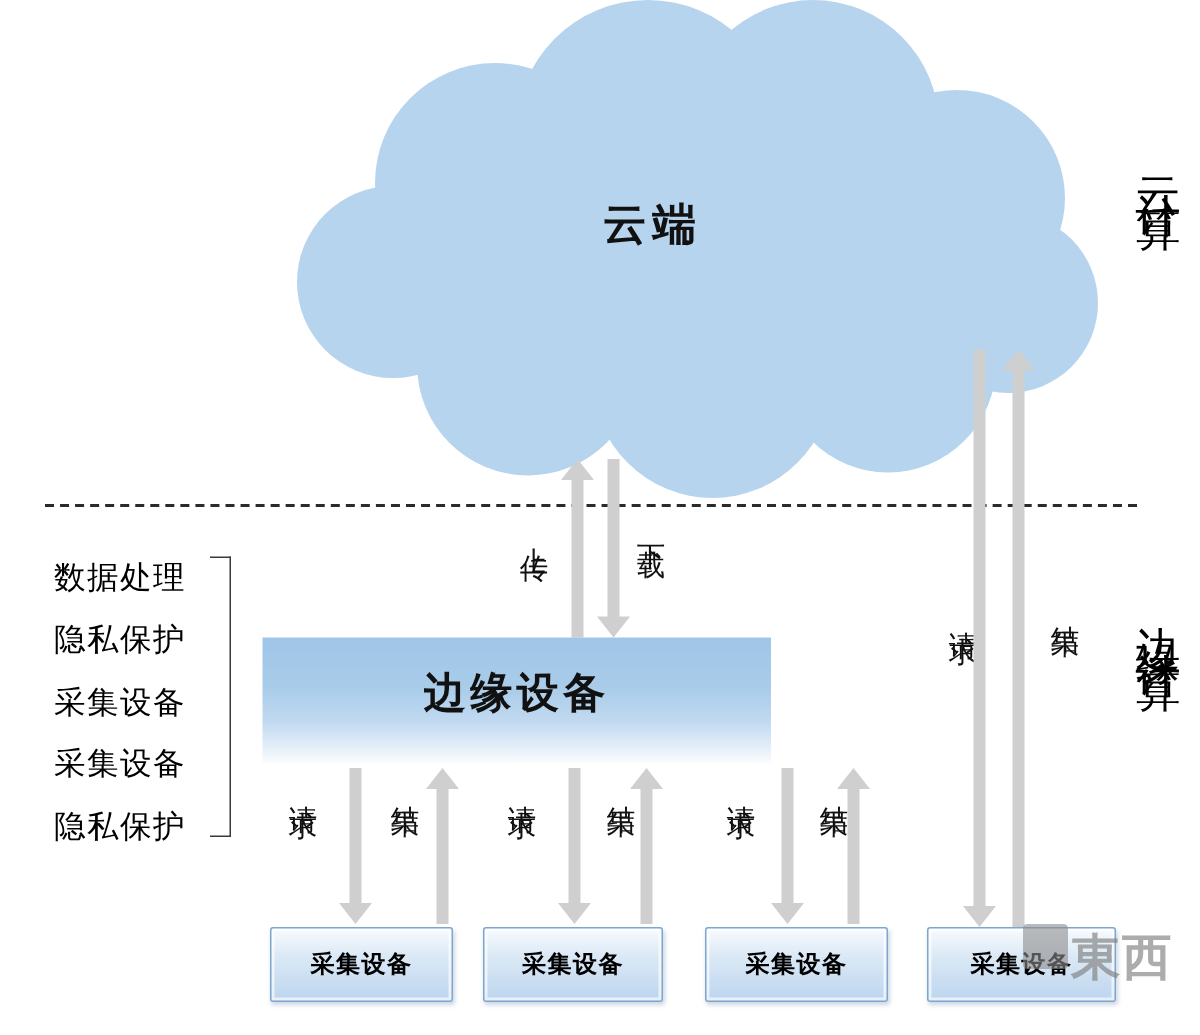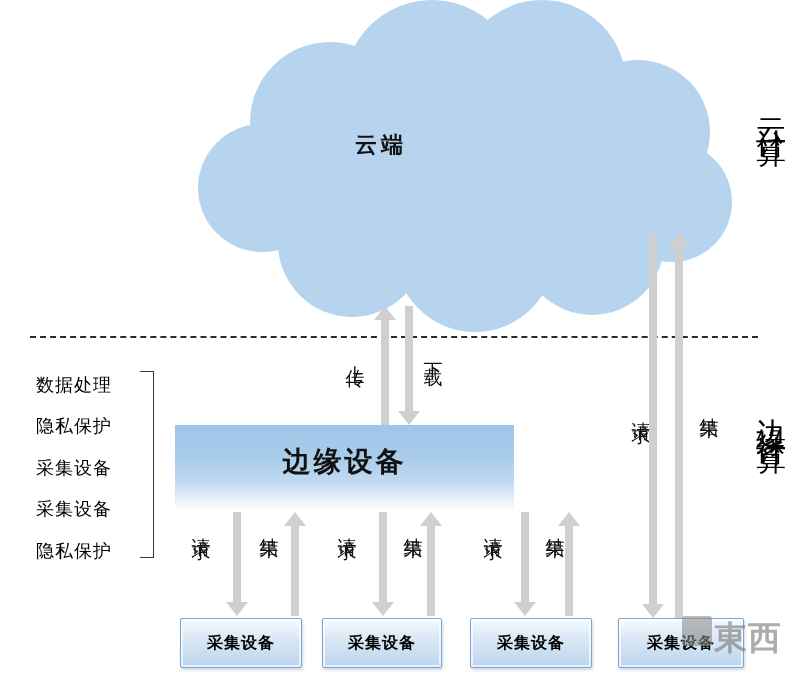--- a/index.html
+++ b/index.html
@@ -1,21 +1,21 @@
 <!DOCTYPE html>
 <html><head>
 <meta charset="utf-8">
 <style>
   html,body{margin:0;padding:0;background:#ffffff;font-family:"Liberation Sans","DejaVu Sans",sans-serif;}
   #canvas{position:relative;width:800px;height:690px;background:#ffffff;overflow:hidden;}
 
   
   #cloud-svg{position:absolute;left:180px;top:0;width:560px;height:338px;}
-  .cloud-label{position:absolute;left:355px;top:130px;width:160px;
-    font-size:22px;font-weight:600;color:#111;letter-spacing:4px;}
+  .cloud-label{position:absolute;left:355px;top:130px;width:160px;text-align:center;
+    font-size:29px;font-weight:600;color:#111;letter-spacing:4px;}
 
   
   .side-label{position:absolute;left:750px;writing-mode:vertical-rl;text-orientation:upright;
     font-size:30px;letter-spacing:9px;color:#000;font-weight:500;}
 
   
   .dashed-line{position:absolute;left:30px;top:336px;width:728px;height:0;
     border-top:2px dashed #2b2b2b;}
 
   
@@ -33,21 +33,21 @@
     font-size:19px;letter-spacing:4px;color:#111;}
 
   
   .edge-bar{position:absolute;left:175px;top:425px;width:339px;height:84px;
     background:linear-gradient(180deg,#9fc5e8 0%,#a9cce9 40%,#c2daf1 68%,#edf4fb 92%,#fbfdff 100%);
     display:flex;align-items:center;justify-content:center;}
   .edge-bar span{font-size:28px;font-weight:bold;color:#111;letter-spacing:3px;padding-bottom:10px;}
 
   
   .func-list{position:absolute;left:36px;top:364px;}
-  .func-item{height:41.5px;display:flex;align-items:center;font-size:18px;color:#000;letter-spacing:1px;}
+  .func-item{height:41.5px;display:flex;align-items:center;font-size:21px;color:#000;letter-spacing:1px;}
   .bracket{position:absolute;left:140px;top:371px;width:13px;height:185px;
     border-top:1.5px solid #3a3a3a;border-right:1.5px solid #3a3a3a;border-bottom:1.5px solid #3a3a3a;}
 
   
   .device-box{position:absolute;top:618px;height:48px;
     background:linear-gradient(180deg,#f8fbfe 0%,#ddeaf6 35%,#bcd5ee 100%);
     border:1px solid #7ea6cf;border-radius:2px;
     box-shadow:inset 0 0 0 2px rgba(255,255,255,.65), 1px 2px 3px rgba(110,140,175,.35);
     display:flex;align-items:center;justify-content:center;}
   .device-box span{font-size:16px;font-weight:bold;color:#000;letter-spacing:1px;}

